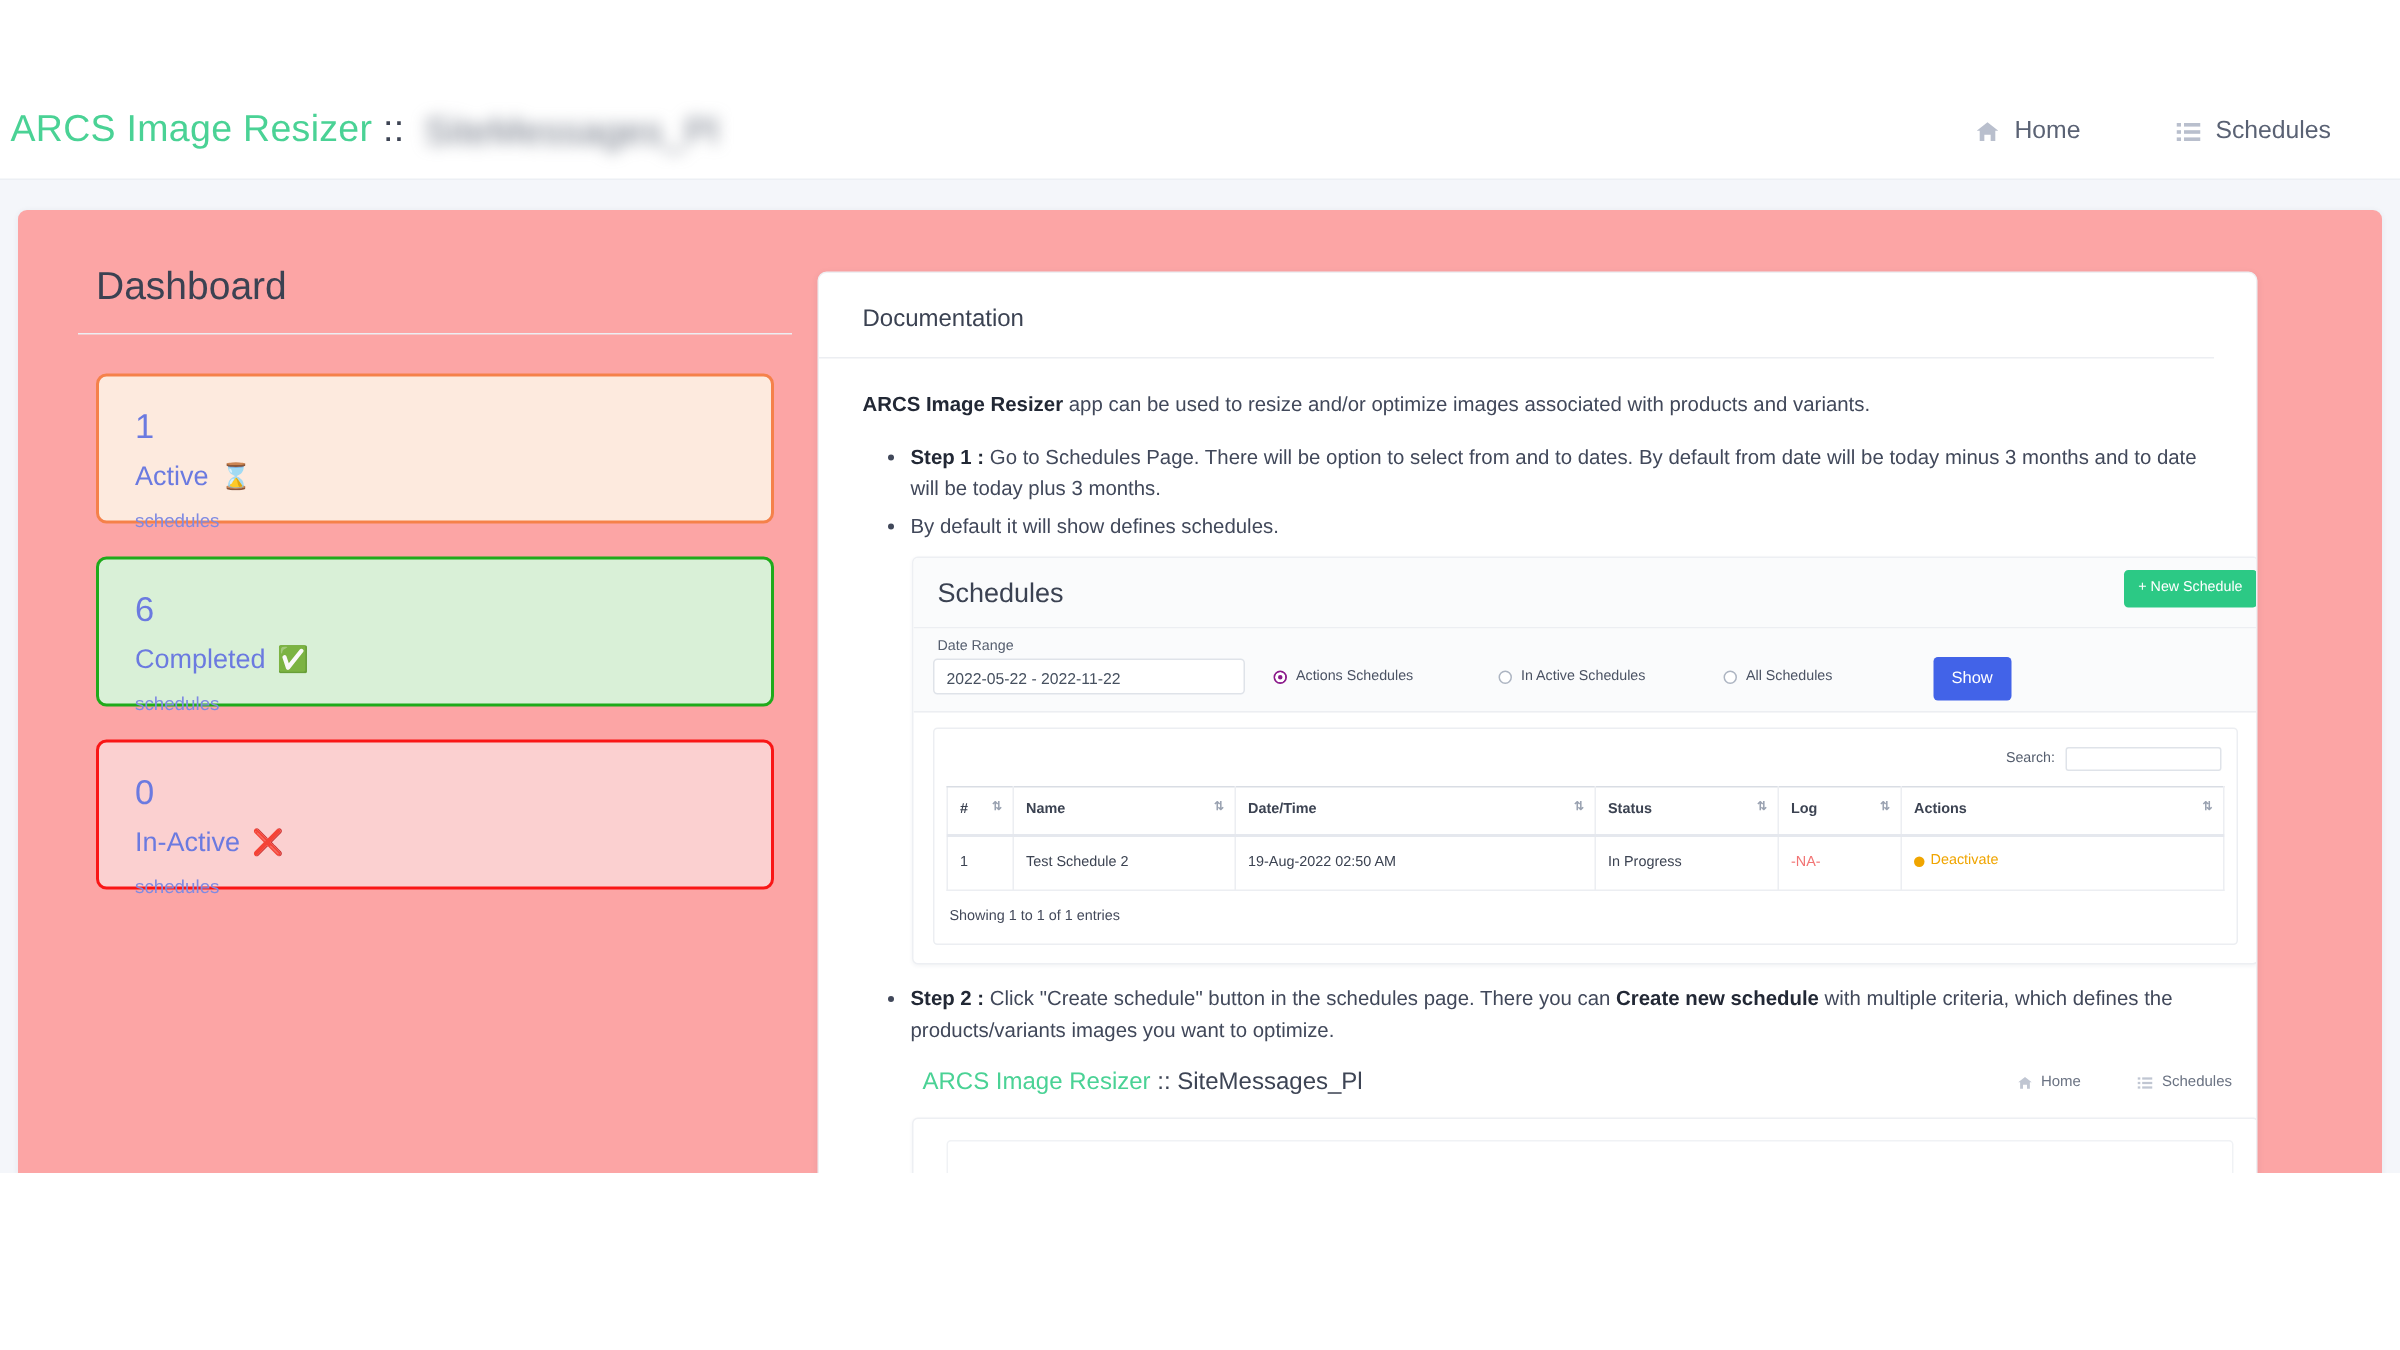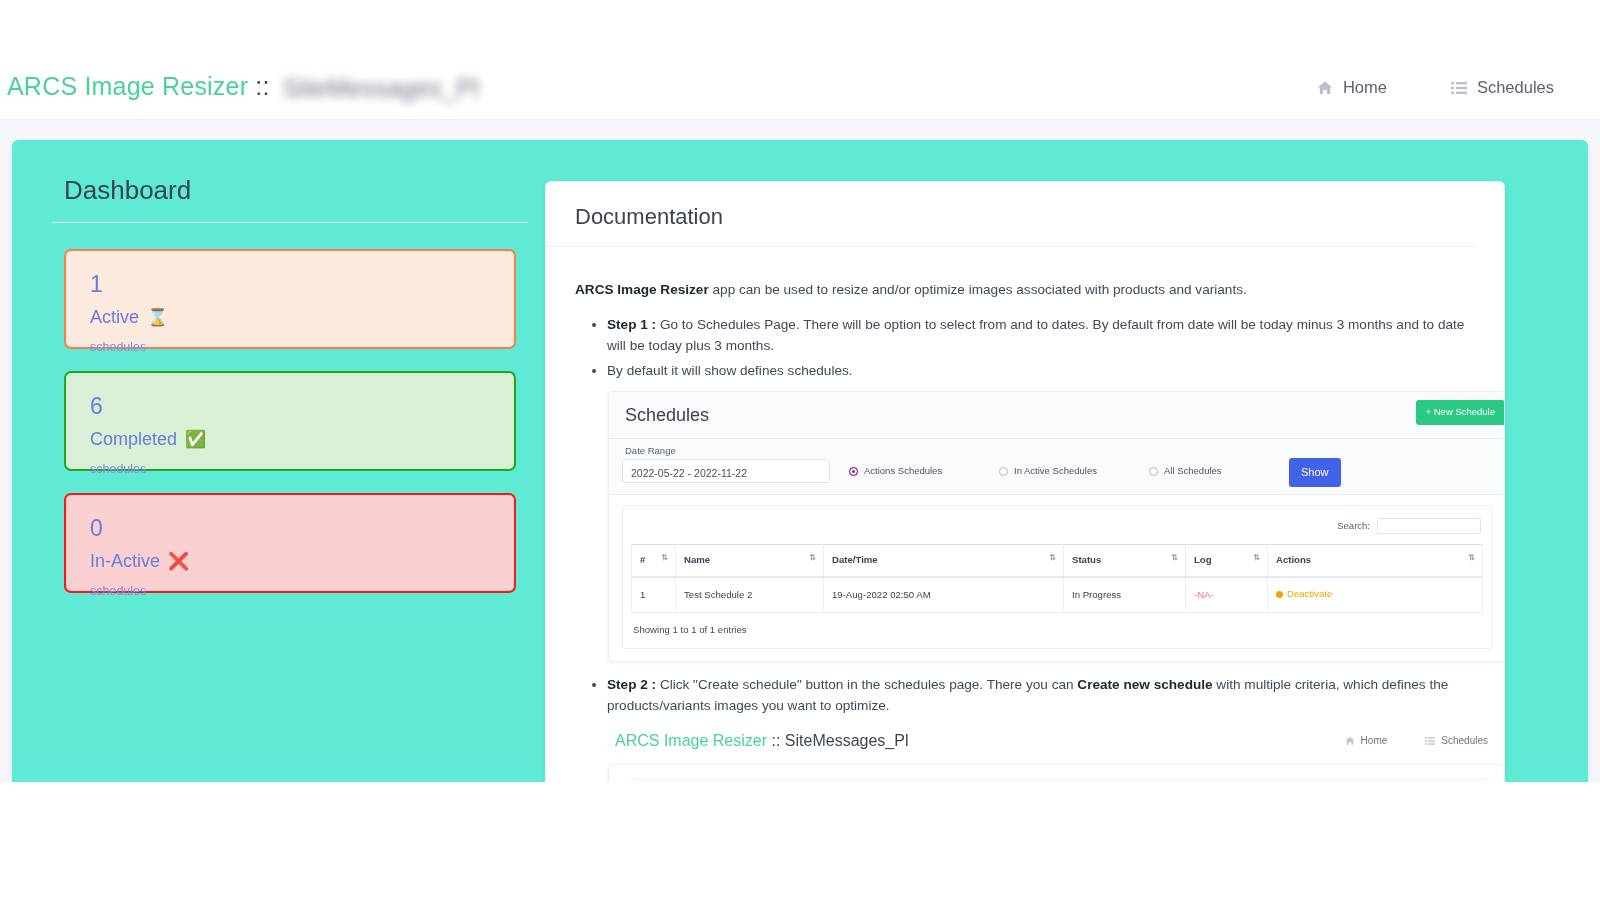--- a/index.html
+++ b/index.html
@@ -62,21 +62,21 @@
     font-size: 16.5px;
     cursor: pointer;
     white-space: nowrap;
   }
   .nav-ico { display: inline-flex; color: #b9bfcd; }
   
   .shell {
     position: absolute;
     left: 12px; top: 140px;
     width: 1576px; height: 700px;
-    background: #5eead4;
+    background: #fca5a5;
     border-radius: 6px;
     box-shadow: 0 1px 4px rgba(40,50,80,.07);
   }
   
   .dash {
     position: absolute;
     left: 40px; top: 35px;
     width: 476px;
   }
   .dash-title {
@@ -122,25 +122,25 @@
     left: 533px; top: 41px;
     width: 960px;
     height: 800px;
     background: #ffffff;
     border: 1px solid #eef0f3;
     border-radius: 6px;
     box-shadow: 0 1px 5px rgba(40,50,80,.07);
     overflow: hidden;
   }
   .doc-title {
-    font-size: 22px;
+    font-size: 16px;
     color: #3b4252;
     font-weight: 400;
     padding: 22px 0 16px 29px;
-    margin: 0 28px 12px 0;
+    margin: 0 28px 0 0;
     border-bottom: 1px solid #eceef2;
   }
   .doc-body {
     padding: 20px 26px 0 29px;
     font-size: 13.6px;
     color: #41485a;
     line-height: 1.55;
   }
   .doc-body b { font-weight: 700; color: #222835; }
   .doc-list {

